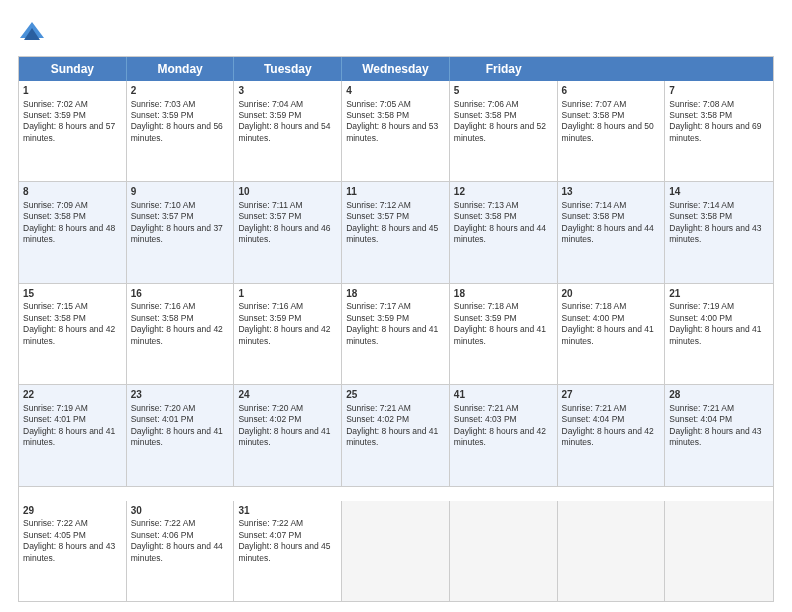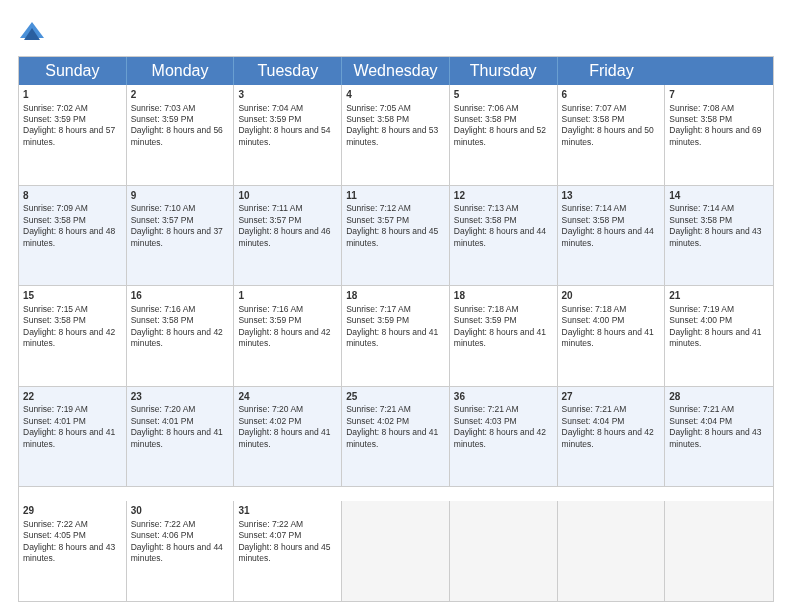--- a/index.html
+++ b/index.html
@@ -59,22 +59,22 @@
       flex-direction: column;
       border: 1px solid #ccc;
     }
     .cal-header-row {
       display: grid;
       grid-template-columns: repeat(7, 1fr);
       background: #4a7fc1;
     }
     .cal-header-cell {
       color: #fff;
-      font-size: 16px;
-      font-weight: normal;
+      font-size: 12px;
+      font-weight: bold;
       text-align: center;
       padding: 5px 2px;
       border-right: 1px solid #6a9fd1;
     }
     .cal-header-cell:last-child { border-right: none; }
     .cal-body {
       flex: 1;
       display: flex;
       flex-direction: column;
     }
@@ -124,21 +124,20 @@
       <div class="location"></div>
     </div>
   </div>
 
   <div class="calendar">
     <div class="cal-header-row">
     <div class="cal-header-cell">Sunday</div>
         <div class="cal-header-cell">Monday</div>
         <div class="cal-header-cell">Tuesday</div>
         <div class="cal-header-cell">Wednesday</div>
-        <div class="cal-header-cell">Thursday</div>
         <div class="cal-header-cell">Friday</div>
       </div>
     <div class="cal-body">
     <div class="cal-row">
           <div class="cal-cell"><span class="day-num">1</span><span>Sunrise: 7:02 AM<br></span><span>Sunset: 3:59 PM<br></span><span>Daylight: 8 hours and 57 minutes.</span></div>
           <div class="cal-cell"><span class="day-num">2</span><span>Sunrise: 7:03 AM<br></span><span>Sunset: 3:59 PM<br></span><span>Daylight: 8 hours and 56 minutes.</span></div>
           <div class="cal-cell"><span class="day-num">3</span><span>Sunrise: 7:04 AM<br></span><span>Sunset: 3:59 PM<br></span><span>Daylight: 8 hours and 54 minutes.</span></div>
           <div class="cal-cell"><span class="day-num">4</span><span>Sunrise: 7:05 AM<br></span><span>Sunset: 3:58 PM<br></span><span>Daylight: 8 hours and 53 minutes.</span></div>
           <div class="cal-cell"><span class="day-num">5</span><span>Sunrise: 7:06 AM<br></span><span>Sunset: 3:58 PM<br></span><span>Daylight: 8 hours and 52 minutes.</span></div>
           <div class="cal-cell"><span class="day-num">6</span><span>Sunrise: 7:07 AM<br></span><span>Sunset: 3:58 PM<br></span><span>Daylight: 8 hours and 50 minutes.</span></div>
@@ -160,21 +159,21 @@
           <div class="cal-cell"><span class="day-num">18</span><span>Sunrise: 7:17 AM<br></span><span>Sunset: 3:59 PM<br></span><span>Daylight: 8 hours and 41 minutes.</span></div>
           <div class="cal-cell"><span class="day-num">18</span><span>Sunrise: 7:18 AM<br></span><span>Sunset: 3:59 PM<br></span><span>Daylight: 8 hours and 41 minutes.</span></div>
           <div class="cal-cell"><span class="day-num">20</span><span>Sunrise: 7:18 AM<br></span><span>Sunset: 4:00 PM<br></span><span>Daylight: 8 hours and 41 minutes.</span></div>
           <div class="cal-cell"><span class="day-num">21</span><span>Sunrise: 7:19 AM<br></span><span>Sunset: 4:00 PM<br></span><span>Daylight: 8 hours and 41 minutes.</span></div>
         </div>
         <div class="cal-row">
           <div class="cal-cell alt-row"><span class="day-num">22</span><span>Sunrise: 7:19 AM<br></span><span>Sunset: 4:01 PM<br></span><span>Daylight: 8 hours and 41 minutes.</span></div>
           <div class="cal-cell alt-row"><span class="day-num">23</span><span>Sunrise: 7:20 AM<br></span><span>Sunset: 4:01 PM<br></span><span>Daylight: 8 hours and 41 minutes.</span></div>
           <div class="cal-cell alt-row"><span class="day-num">24</span><span>Sunrise: 7:20 AM<br></span><span>Sunset: 4:02 PM<br></span><span>Daylight: 8 hours and 41 minutes.</span></div>
           <div class="cal-cell alt-row"><span class="day-num">25</span><span>Sunrise: 7:21 AM<br></span><span>Sunset: 4:02 PM<br></span><span>Daylight: 8 hours and 41 minutes.</span></div>
-          <div class="cal-cell alt-row"><span class="day-num">36</span><span>Sunrise: 7:21 AM<br></span><span>Sunset: 4:03 PM<br></span><span>Daylight: 8 hours and 42 minutes.</span></div>
+          <div class="cal-cell alt-row"><span class="day-num">41</span><span>Sunrise: 7:21 AM<br></span><span>Sunset: 4:03 PM<br></span><span>Daylight: 8 hours and 42 minutes.</span></div>
           <div class="cal-cell alt-row"><span class="day-num">27</span><span>Sunrise: 7:21 AM<br></span><span>Sunset: 4:04 PM<br></span><span>Daylight: 8 hours and 42 minutes.</span></div>
           <div class="cal-cell alt-row"><span class="day-num">28</span><span>Sunrise: 7:21 AM<br></span><span>Sunset: 4:04 PM<br></span><span>Daylight: 8 hours and 43 minutes.</span></div>
         </div>
         <div class="cal-row">
           <div class="cal-cell"><span class="day-num">29</span><span>Sunrise: 7:22 AM<br></span><span>Sunset: 4:05 PM<br></span><span>Daylight: 8 hours and 43 minutes.</span></div>
           <div class="cal-cell"><span class="day-num">30</span><span>Sunrise: 7:22 AM<br></span><span>Sunset: 4:06 PM<br></span><span>Daylight: 8 hours and 44 minutes.</span></div>
           <div class="cal-cell"><span class="day-num">31</span><span>Sunrise: 7:22 AM<br></span><span>Sunset: 4:07 PM<br></span><span>Daylight: 8 hours and 45 minutes.</span></div>
           <div class="cal-cell empty"></div>
           <div class="cal-cell empty"></div>
           <div class="cal-cell empty"></div>

